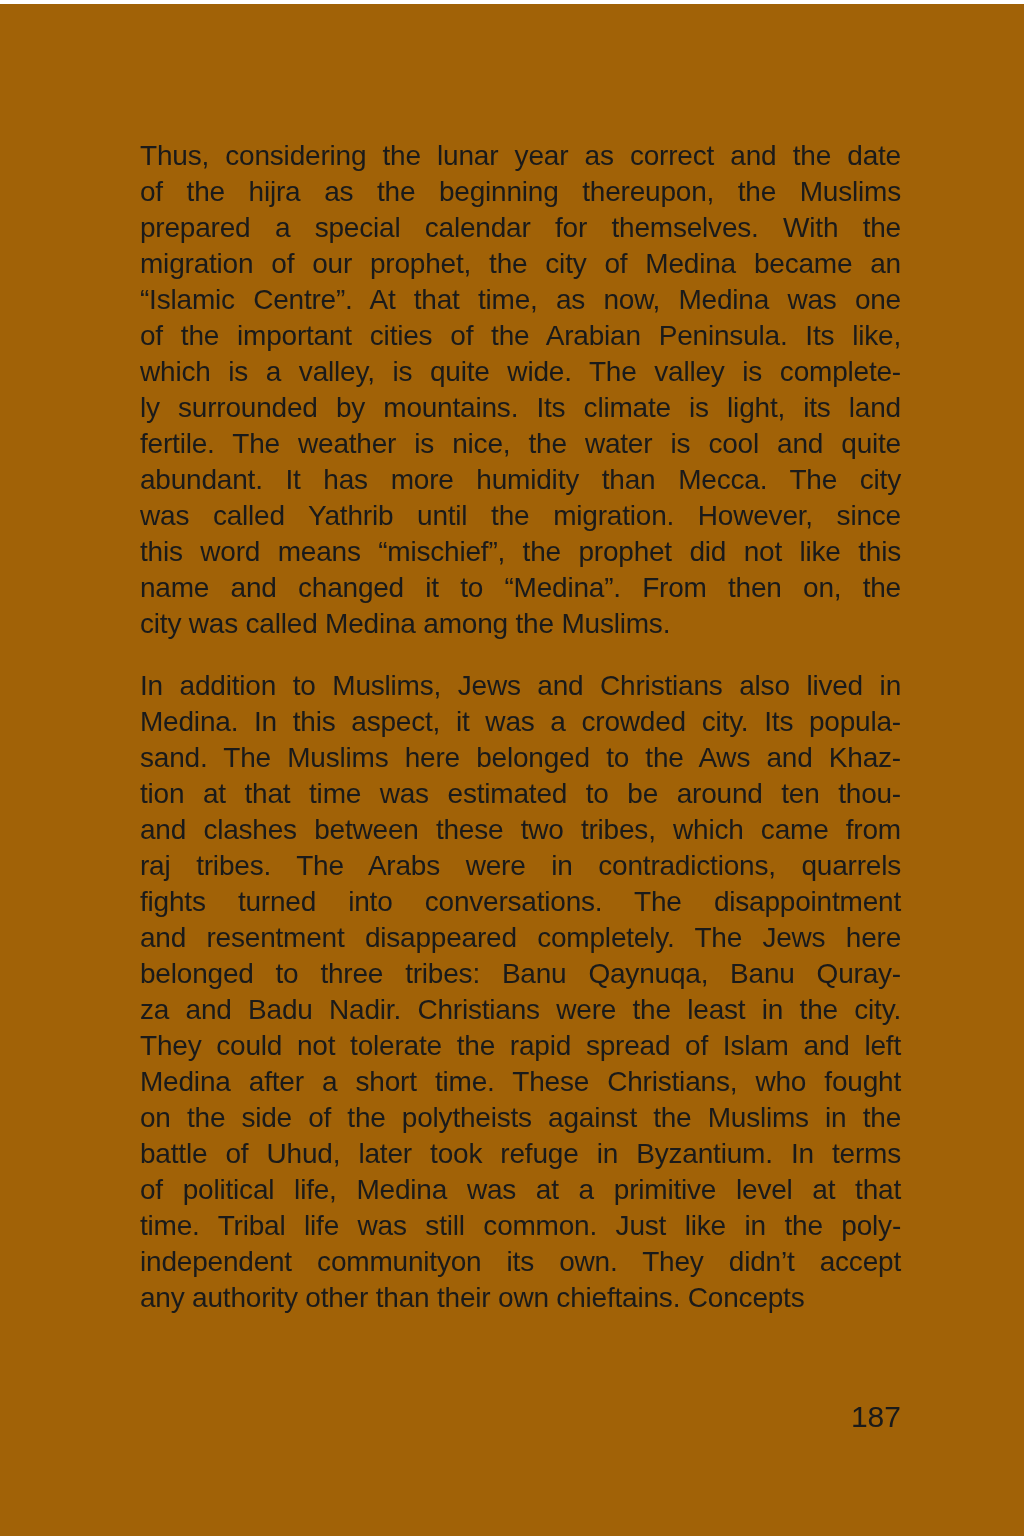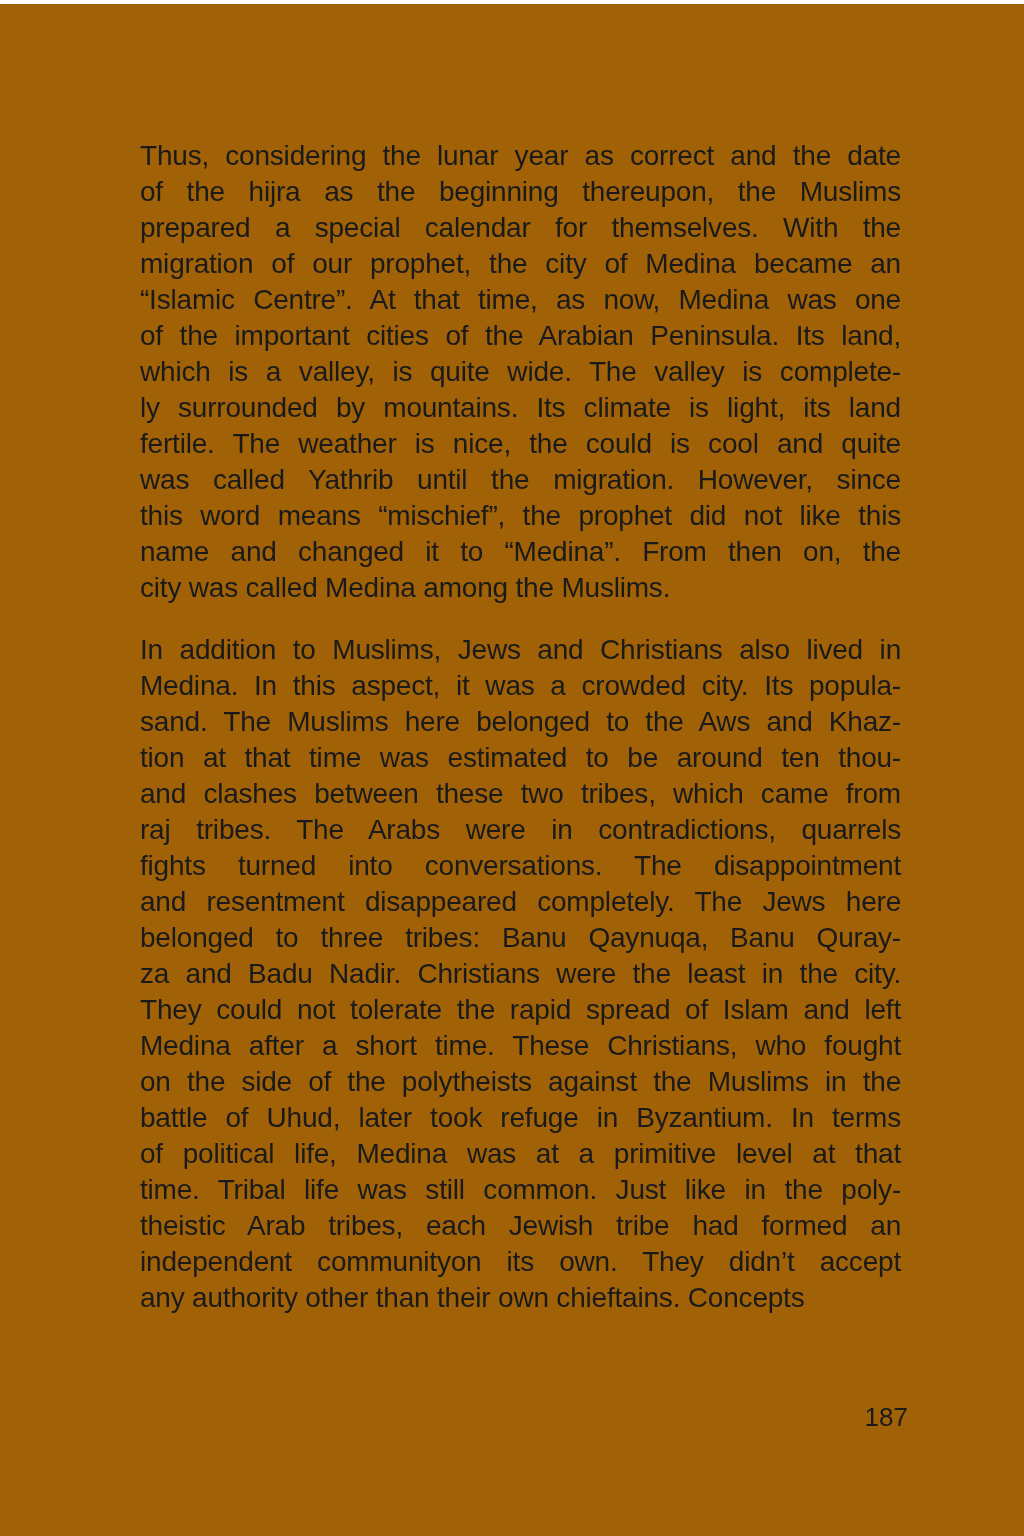--- a/index.html
+++ b/index.html
@@ -31,42 +31,43 @@
     text-align-last: justify;
     -moz-text-align-last: justify;
   }
   .line.last-line {
     text-align-last: left;
     -moz-text-align-last: left;
   }
   .page-number {
     position: absolute;
     top: 1396px;
-    right: 116px;
-    font-size: 26px;
+    right: 123px;
+    font-size: 30px;
     line-height: 34px;
     color: #1a1a1a;
     text-align: right;
   }
 </style>
 </head>
 <body>
 
 <div class="page">
   <main class="text-block">
       <div class="paragraph">
         <div class="line">Thus, considering the lunar year as correct and the date</div>
         <div class="line">of the hijra as the beginning thereupon, the Muslims</div>
         <div class="line">prepared a special calendar for themselves. With the</div>
         <div class="line">migration of our prophet, the city of Medina became an</div>
         <div class="line">“Islamic Centre”. At that time, as now, Medina was one</div>
-        <div class="line">of the important cities of the Arabian Peninsula. Its land,</div>
+        <div class="line">of the important cities of the Arabian Peninsula. Its like,</div>
         <div class="line">which is a valley, is quite wide. The valley is complete-</div>
         <div class="line">ly surrounded by mountains. Its climate is light, its land</div>
-        <div class="line">fertile. The weather is nice, the could is cool and quite</div>
+        <div class="line">fertile. The weather is nice, the water is cool and quite</div>
+        <div class="line">abundant. It has more humidity than Mecca. The city</div>
         <div class="line">was called Yathrib until the migration. However, since</div>
         <div class="line">this word means “mischief”, the prophet did not like this</div>
         <div class="line">name and changed it to “Medina”. From then on, the</div>
         <div class="line last-line">city was called Medina among the Muslims.</div>
       </div>
       <div class="paragraph">
         <div class="line">In addition to Muslims, Jews and Christians also lived in</div>
         <div class="line">Medina. In this aspect, it was a crowded city. Its popula-</div>
         <div class="line">sand. The Muslims here belonged to the Aws and Khaz-</div>
         <div class="line">tion at that time was estimated to be around ten thou-</div>
@@ -75,19 +76,18 @@
         <div class="line">fights turned into conversations. The disappointment</div>
         <div class="line">and resentment disappeared completely. The Jews here</div>
         <div class="line">belonged to three tribes: Banu Qaynuqa, Banu Quray-</div>
         <div class="line">za and Badu Nadir. Christians were the least in the city.</div>
         <div class="line">They could not tolerate the rapid spread of Islam and left</div>
         <div class="line">Medina after a short time. These Christians, who fought</div>
         <div class="line">on the side of the polytheists against the Muslims in the</div>
         <div class="line">battle of Uhud, later took refuge in Byzantium. In terms</div>
         <div class="line">of political life, Medina was at a primitive level at that</div>
         <div class="line">time. Tribal life was still common. Just like in the poly-</div>
-        <div class="line">theistic Arab tribes, each Jewish tribe had formed an</div>
         <div class="line">independent communityon its own. They didn’t accept</div>
         <div class="line last-line">any authority other than their own chieftains. Concepts</div>
       </div>
     </main>
   <div class="page-number">187</div>
 </div>
 
 </body></html>

